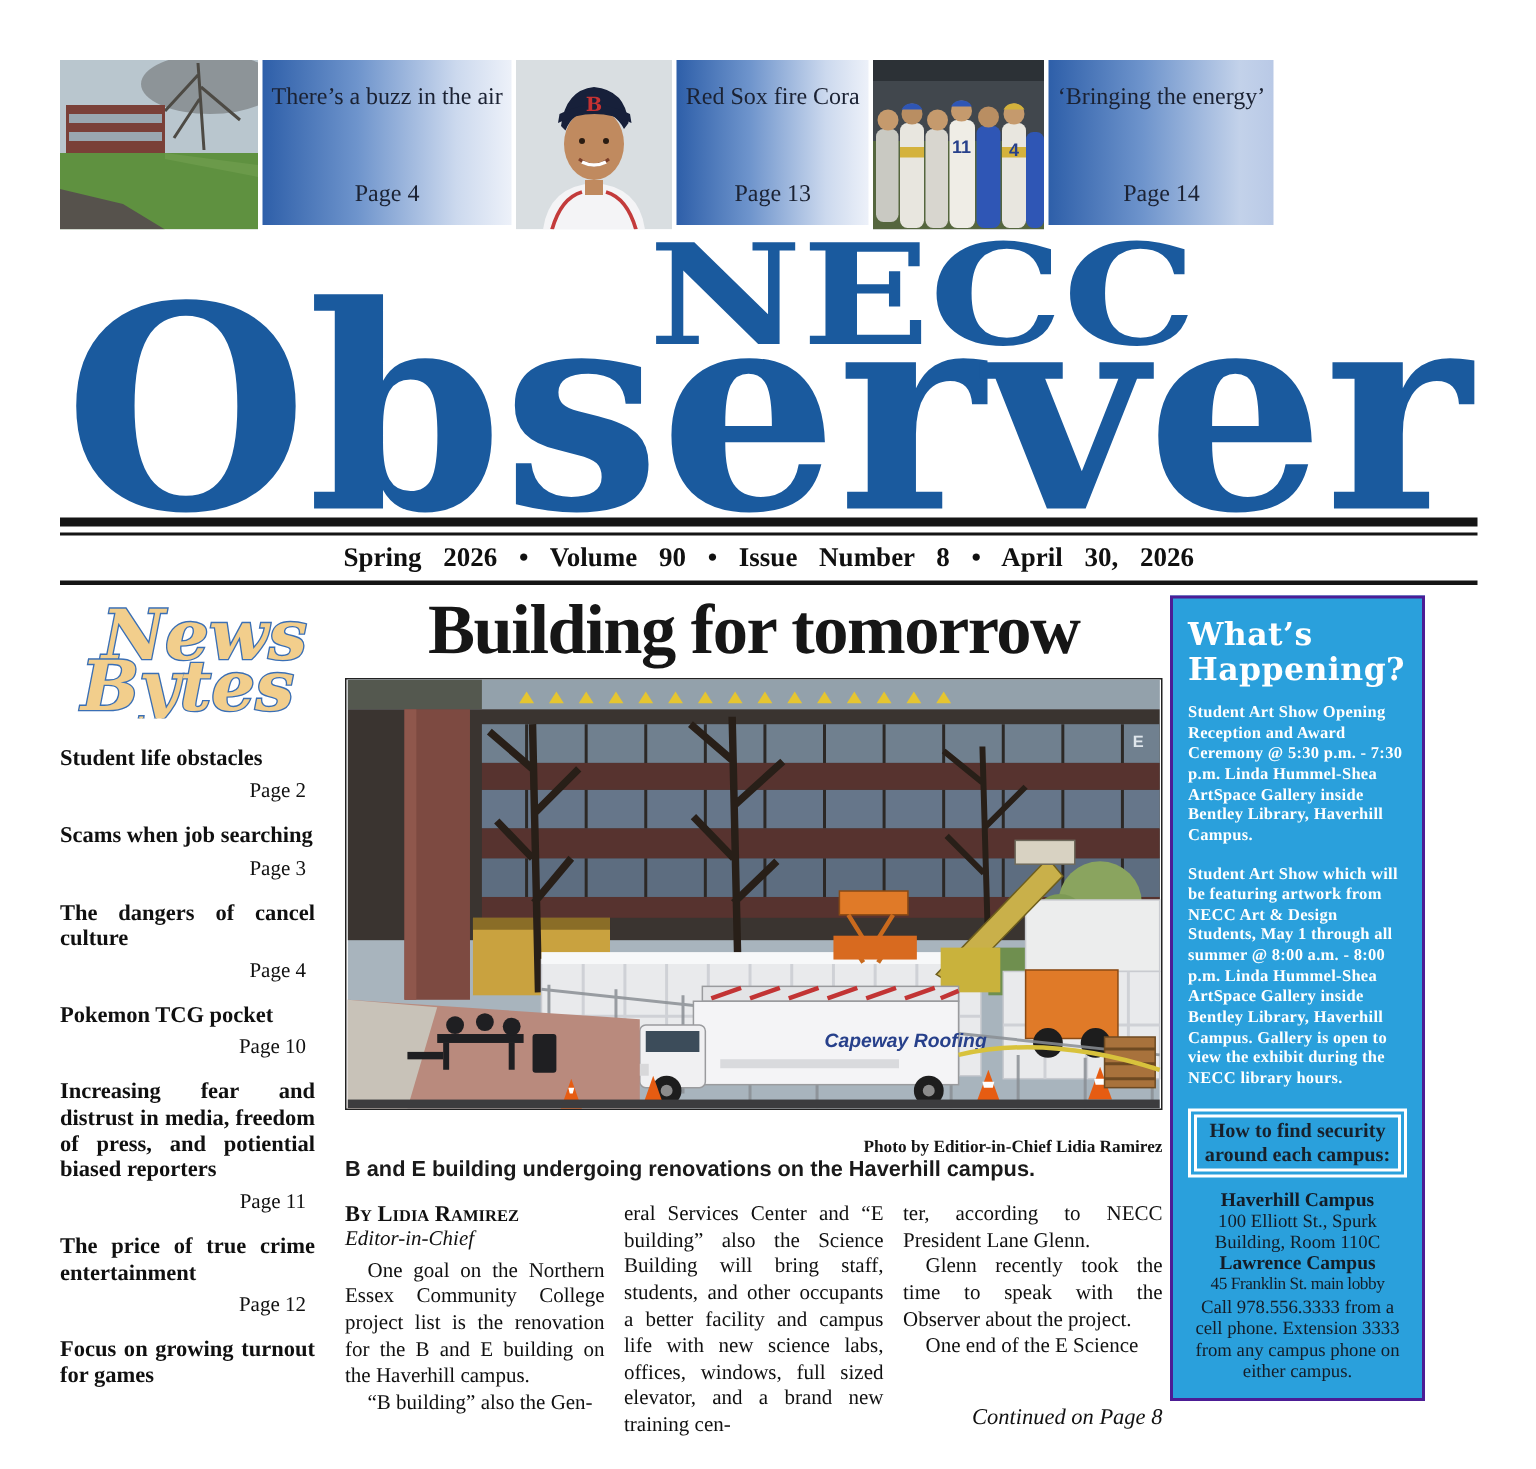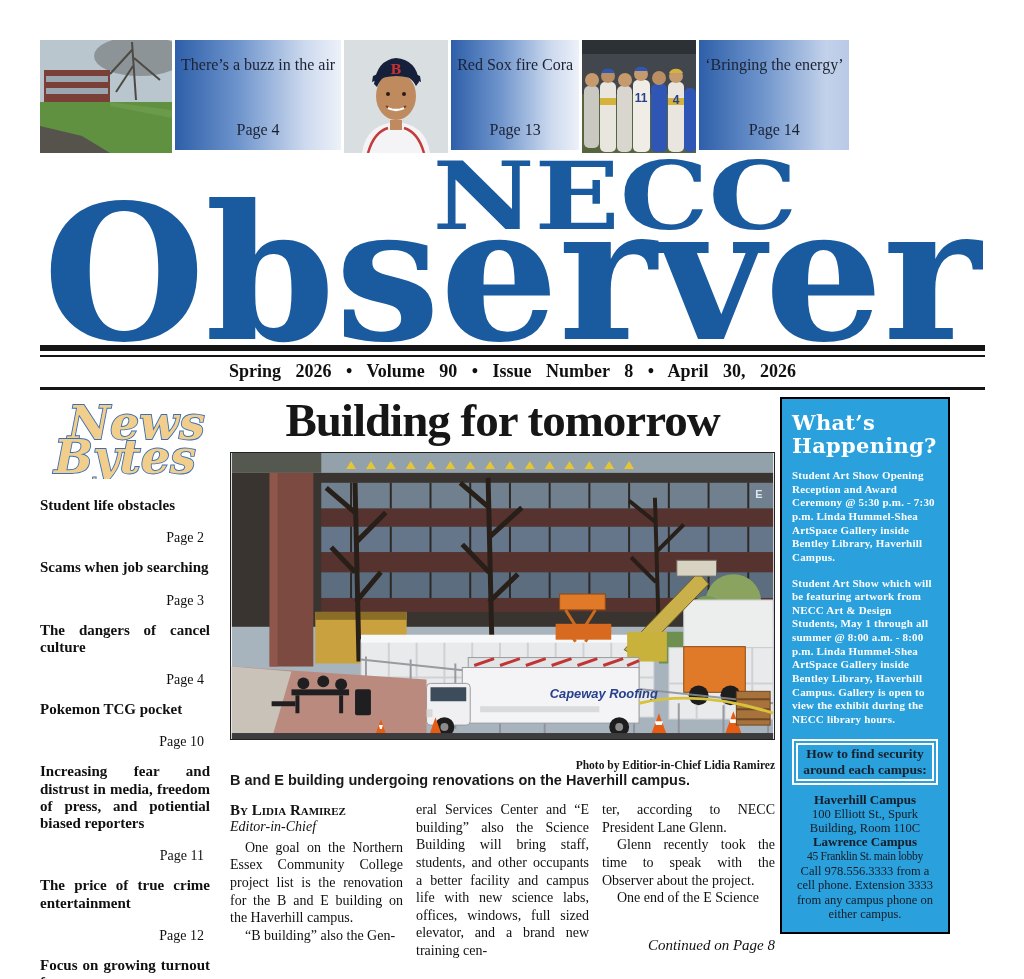--- a/index.html
+++ b/index.html
@@ -31,38 +31,38 @@
   
   .content { display:flex; margin-top:7px; }
   .col-left   { width:170px; flex:none; }
   .col-center { width:545px; flex:none; margin-left:20px; }
   .col-right  { width:170px; flex:none; margin-left:5px; }
 
   
   .nb-logo { margin:2px 0 14px; }
   .nb-item { margin-bottom:13px; }
   .nb-title { font-weight:bold; font-size:15px; line-height:1.15; text-align:justify; color:#101010; }
-  .nb-page  { text-align:right; font-size:14px; margin-top:16px; padding-right:6px; color:#101010; }
+  .nb-page  { text-align:right; font-size:14px; margin-top:5px; padding-right:6px; color:#101010; }
 
   
   .headline { font-family:"Liberation Serif", serif; font-weight:bold; font-size:47px; letter-spacing:-1px;
               line-height:1; text-align:center; margin:0 0 8px; color:#161616; }
   .mainphoto { border:1px solid #222; display:block; }
   .credit  { text-align:right; font-weight:bold; font-size:11.5px; margin-top:19px; color:#151515; }
   .caption { font-family:"Liberation Sans", sans-serif; font-weight:bold; font-size:14.5px; margin-top:1px; color:#1a1a1a; }
   .story { display:flex; gap:13px; margin-top:13px;justify-content:flex-end; }
   .story .scol { width:173px; flex:none; }
   .story p { margin:0; font-size:14px; line-height:1.26; text-align:justify; color:#101010; }
   .story p.ind { text-indent:15px; }
   .byline { font-variant:small-caps; font-weight:bold; font-size:15px; line-height:1.2; }
   .role   { font-style:italic; font-size:14px; line-height:1.2; margin-bottom:3px; }
   .continued { font-style:italic; font-size:15px; text-align:right; margin-top:30px; color:#101010; }
 
   
-  .wh { background:#2aa0dc; border:2px solid #000000; padding:12px 10px 10px; color:#ffffff; min-height:528px; }
+  .wh { background:#2aa0dc; border:2px solid #4c1d95; padding:12px 10px 10px; color:#ffffff; min-height:528px; }
   .wh-title { font-family:"DejaVu Serif", serif; font-weight:bold; font-size:21px; line-height:1.1; letter-spacing:.3px; }
   .wh-item  { font-weight:bold; font-size:11px; line-height:1.24; margin-top:12px; letter-spacing:.2px; }
   .sec-outer { border:2px solid #ffffff; padding:2px; margin-top:13px; }
   .sec-inner { border:2px solid #ffffff; padding:1px 2px 2px; text-align:center; color:#17202b;
                font-weight:bold; font-size:13.5px; line-height:1.12; }
   .campus { color:#141c27; text-align:center; font-size:12.5px; line-height:1.12; margin-top:8px; }
   .campus .cname { font-weight:bold; font-size:13px; }
   .campus .cdetail2 { font-size:11.5px; letter-spacing:-.3px; }
   .phone  { color:#141c27; text-align:center; font-size:12.5px; line-height:1.16; margin-top:1px; }
 </style>

